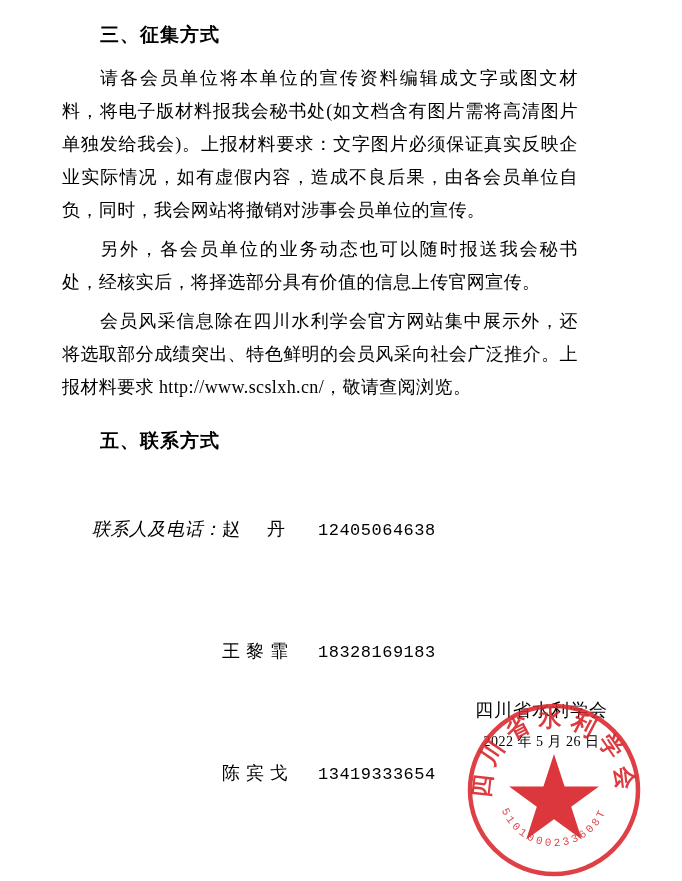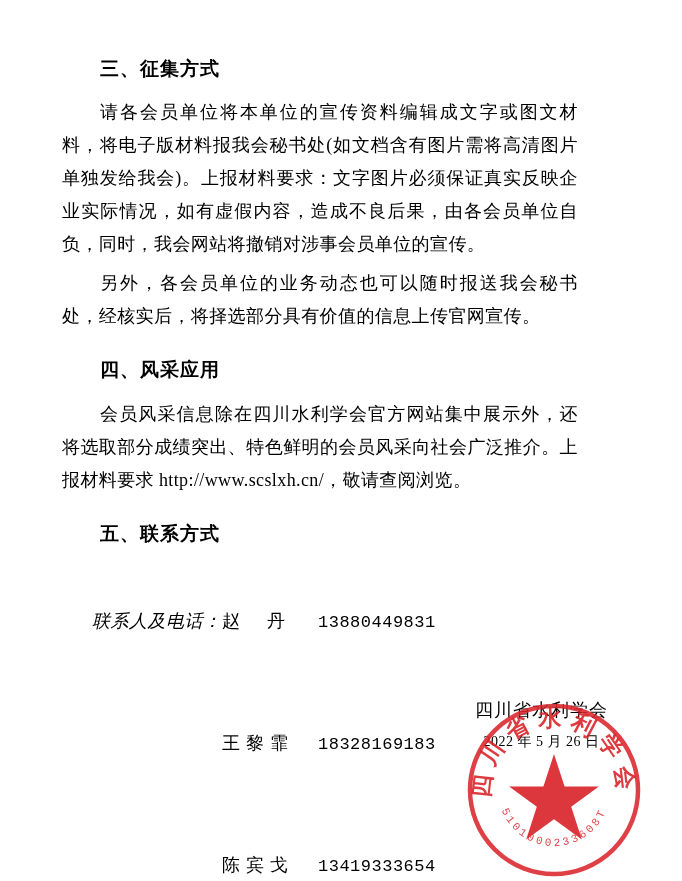--- a/index.html
+++ b/index.html
@@ -14,21 +14,21 @@
     font-family: "Liberation Serif", "DejaVu Serif", serif;
     color: #000000;
     overflow: hidden;
   }
   .page {
     position: absolute;
     left: 0; top: 0;
     width: 640px;
     height: 881px;
     box-sizing: border-box;
-    padding: 54px 62px 0 62px;
+    padding: 20px 62px 0 62px;
   }
   .heading {
     font-size: 19px;
     font-weight: bold;
     letter-spacing: 1px;
     margin: 0 0 12px 0;
     text-indent: 38px;
     line-height: 1.6;
   }
   .heading-2 {
@@ -102,29 +102,28 @@
 
 <div class="page">
 
   <h2 class="heading">三、征集方式</h2>
 
   <p class="para">请各会员单位将本单位的宣传资料编辑成文字或图文材料，将电子版材料报我会秘书处(如文档含有图片需将高清图片单独发给我会)。上报材料要求：文字图片必须保证真实反映企业实际情况，如有虚假内容，造成不良后果，由各会员单位自负，同时，我会网站将撤销对涉事会员单位的宣传。</p>
 
   <p class="para">另外，各会员单位的业务动态也可以随时报送我会秘书处，经核实后，将择选部分具有价值的信息上传官网宣传。</p>
 
 
-  <h2 class="heading heading-2">四、风采应用</h2>
 
   <p class="para">会员风采信息除在四川水利学会官方网站集中展示外，还将选取部分成绩突出、特色鲜明的会员风采向社会广泛推介。上报材料要求 http://www.scslxh.cn/，敬请查阅浏览。</p>
 
   <h2 class="heading heading-2">五、联系方式</h2>
 
   <div class="contact-block">
     <div class="contact-row">
-      <span class="label">联系人及电话：</span><span class="name">赵  丹</span><span class="phone">13880449831</span>
+      <span class="label">联系人及电话：</span><span class="name">赵  丹</span><span class="phone">12405064638</span>
     </div>
     <div class="contact-row">
       <span class="indent"></span><span class="name">王黎霏</span><span class="phone">18328169183</span>
     </div>
     <div class="contact-row">
       <span class="indent"></span><span class="name">陈宾戈</span><span class="phone">13419333654</span>
     </div>
   </div>
 
 </div>

